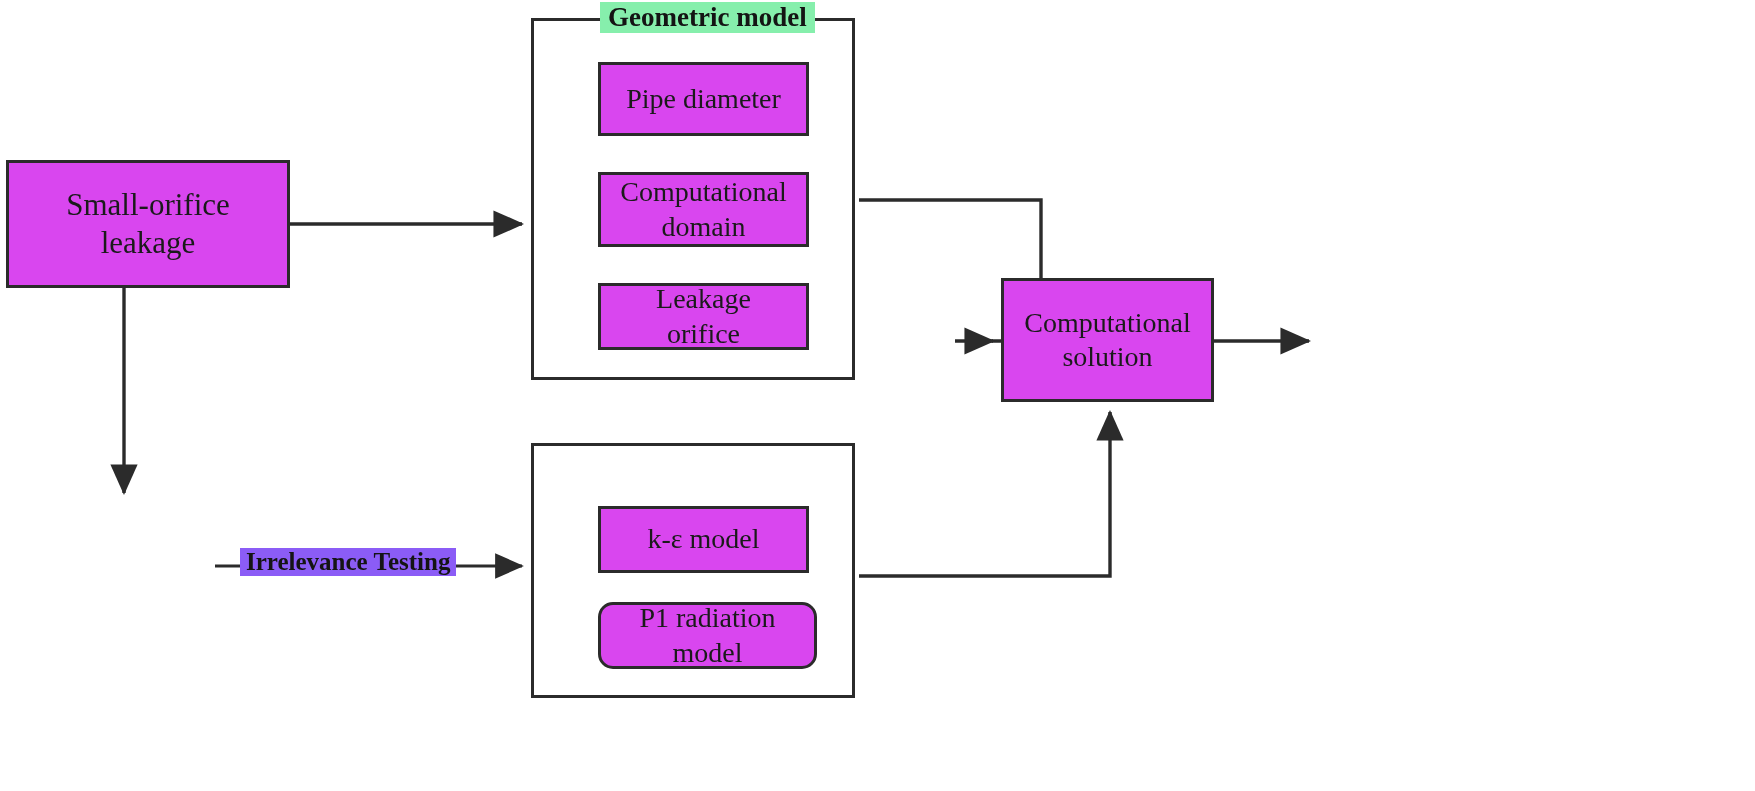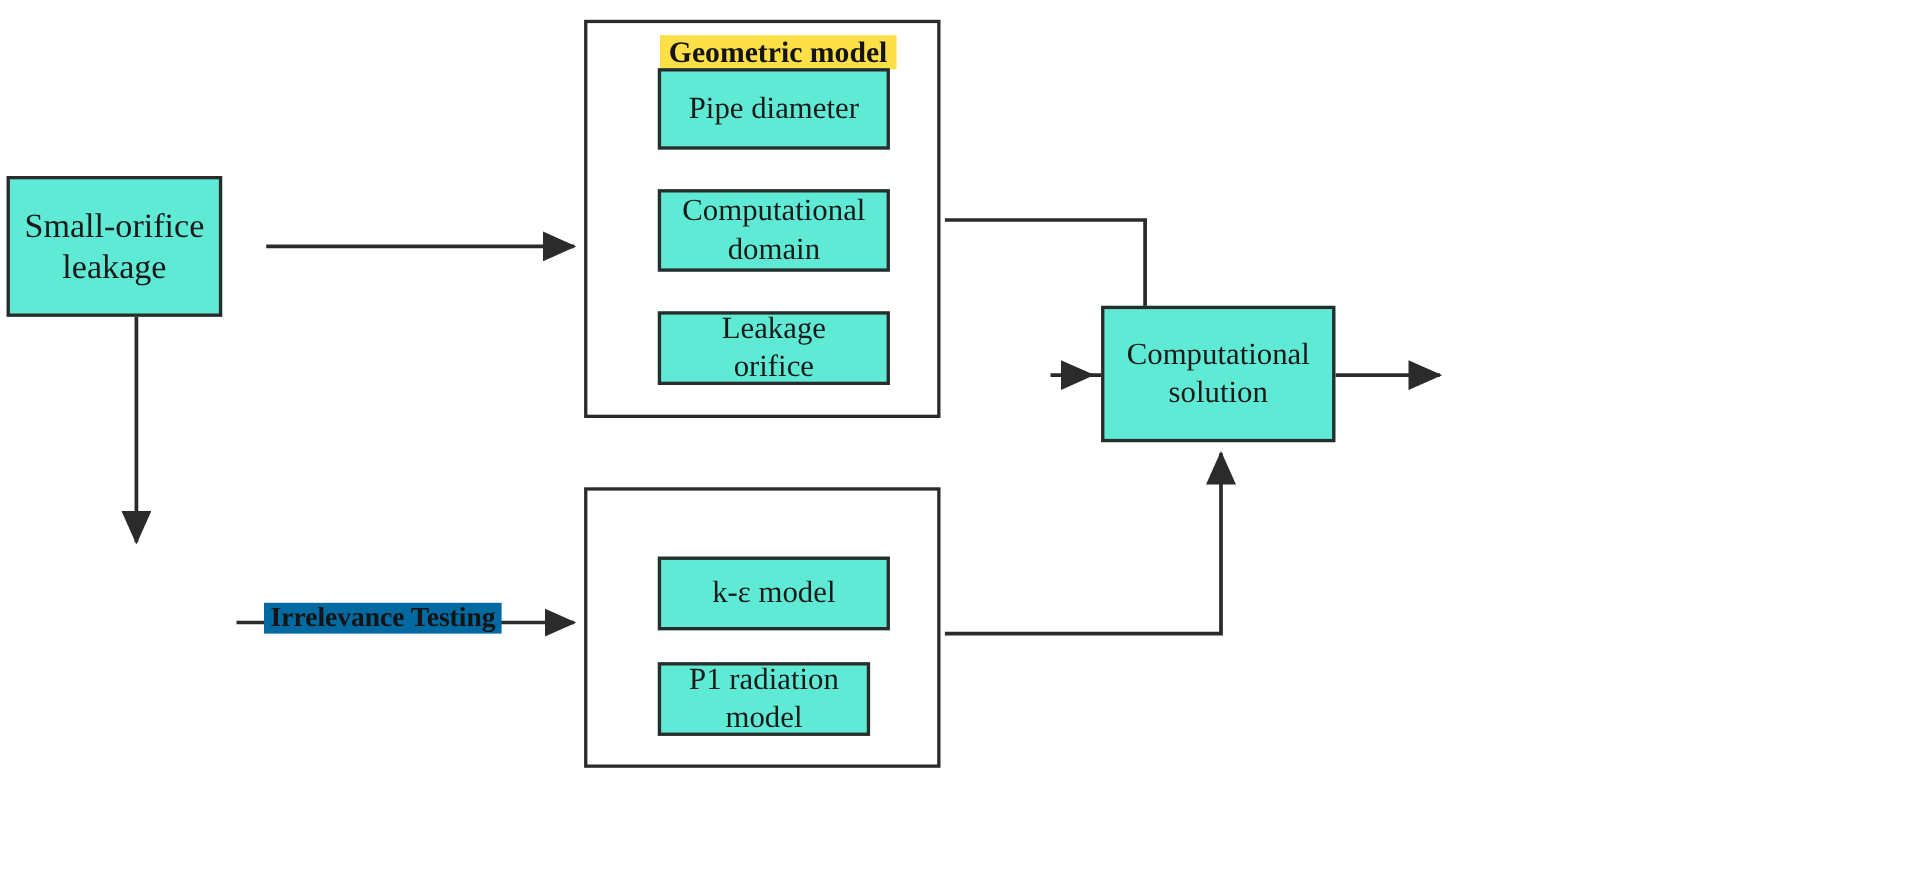--- a/index.html
+++ b/index.html
@@ -1,40 +1,40 @@
 <!DOCTYPE html>
 <html><head>
 <meta charset="utf-8">
 <style>
   html,body{margin:0;padding:0;background:#ffffff;}
   body{width:1755px;height:791px;position:relative;overflow:hidden;
        font-family:"Liberation Serif","DejaVu Serif",serif;color:#1a1a1a;}
   #canvas{position:absolute;left:0;top:0;width:1755px;height:791px;}
   svg.wires{position:absolute;left:0;top:0;width:1755px;height:791px;pointer-events:none;}
 
-  .node{position:absolute;box-sizing:border-box;border:3px solid #2b2b2b;background:#5eead4;
+  .node{position:absolute;box-sizing:border-box;border:3px solid #2b2b2b;background:#d946ef;
         display:flex;align-items:center;justify-content:center;text-align:center;
         font-family:"Liberation Serif","DejaVu Serif",serif;color:#1a1a1a;line-height:1.22;}
   .node span{display:block;padding:0 6px;}
 
   .group{position:absolute;box-sizing:border-box;border:3px solid #2b2b2b;background:transparent;}
-  .group-legend{position:absolute;background:#fde047;padding:0 8px;white-space:nowrap;
-        font-family:"Liberation Serif","DejaVu Serif",serif;font-weight:bold;color:#141414;margin-top:30px;}
+  .group-legend{position:absolute;background:#86efac;padding:0 8px;white-space:nowrap;
+        font-family:"Liberation Serif","DejaVu Serif",serif;font-weight:bold;color:#141414;}
 
-  .edge-label{position:absolute;background:#0369a1;padding:0 6px;white-space:nowrap;
+  .edge-label{position:absolute;background:#8b5cf6;padding:0 6px;white-space:nowrap;
         font-family:"Liberation Serif","DejaVu Serif",serif;font-weight:bold;color:#141414;}
 
   
-  #n-small-orifice{left:6px;top:160px;width:196px;height:128px;font-size:31px;font-family:Liberation Serif, serif;}
+  #n-small-orifice{left:6px;top:160px;width:284px;height:128px;font-size:31px;font-family:Liberation Serif, serif;}
   #n-mesh{left:33px;top:503px;width:182px;height:127px;font-size:28px;}
   #n-pipe{left:598px;top:62px;width:211px;height:74px;font-size:28px;border-width:3px;}
   #n-comp-domain{left:598px;top:172px;width:211px;height:75px;font-size:28px;}
   #n-leak-orifice{left:598px;top:283px;width:211px;height:67px;font-size:28px;}
   #n-ke{left:598px;top:506px;width:211px;height:67px;font-size:28px;}
-  #n-p1{left:598px;top:602px;width:193px;height:67px;font-size:28px;}
+  #n-p1{left:598px;top:602px;width:219px;height:67px;font-size:28px;border-radius:15px;}
   #n-comp-solution{left:1001px;top:278px;width:213px;height:124px;font-size:28px;}
   #n-post{left:1318px;top:278px;width:245px;height:124px;font-size:28px;}
 
   #g-geometric{left:531px;top:18px;width:324px;height:362px;}
   #lg-geometric{left:600px;top:2px;font-size:27px;}
   #g-mathematical{left:531px;top:443px;width:324px;height:255px;}
   #lg-mathematical{left:578px;top:430px;font-size:27px;}
 
   #lbl-irrelevance{left:240px;top:548px;font-size:25px;}
 </style>

